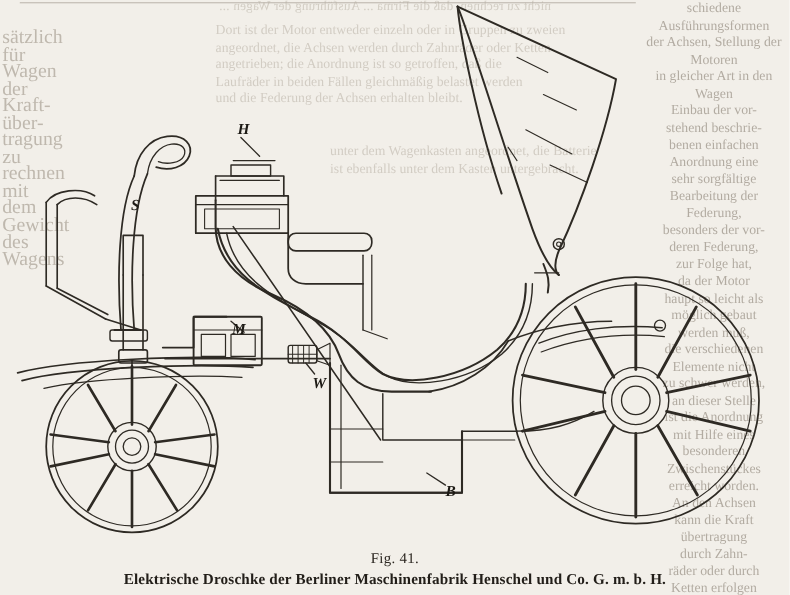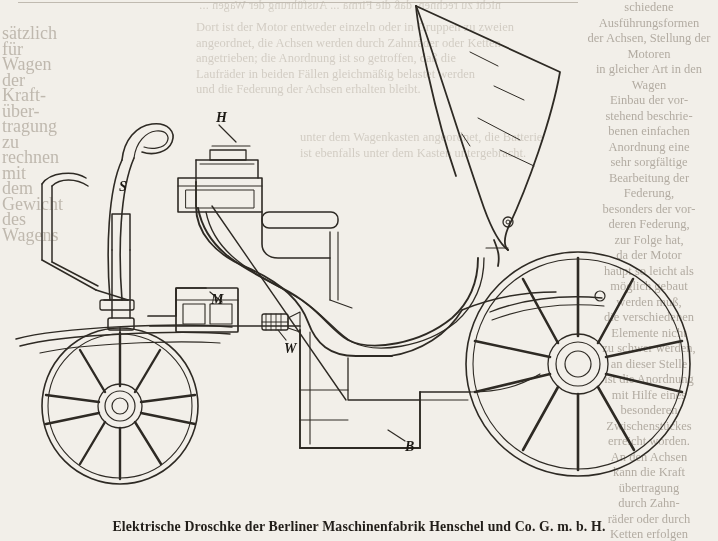--- a/index.html
+++ b/index.html
@@ -370,16 +370,17 @@
       <text class="lbl" x="216" y="122">H</text>
       <text class="lbl" x="119" y="191">S</text>
       <text class="lbl" x="211" y="304">M</text>
       <text class="lbl" x="284" y="353">W</text>
       <text class="lbl" x="405" y="451">B</text>
     </g>
   </svg>
   </div>
 
   <div class="caption-wrap">
+    <div class="fig-num">Fig. 41.</div>
     <div class="fig-title">Elektrische Droschke der Berliner Maschinenfabrik Henschel und Co. G. m. b. H.</div>
   </div>
 
 </div>
 
 </body></html>

